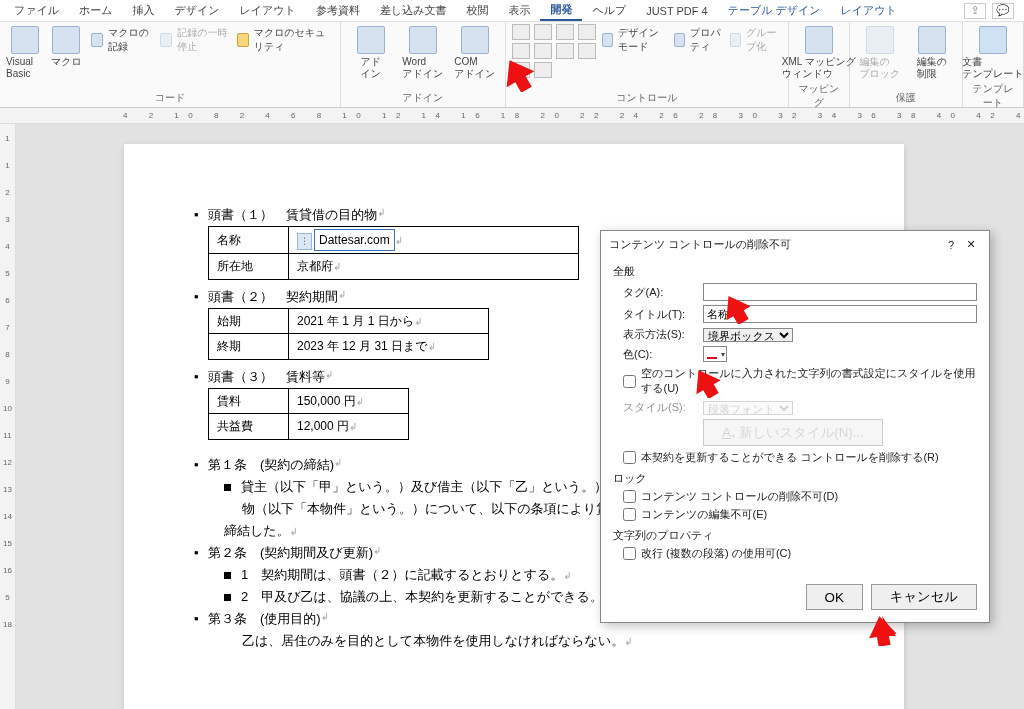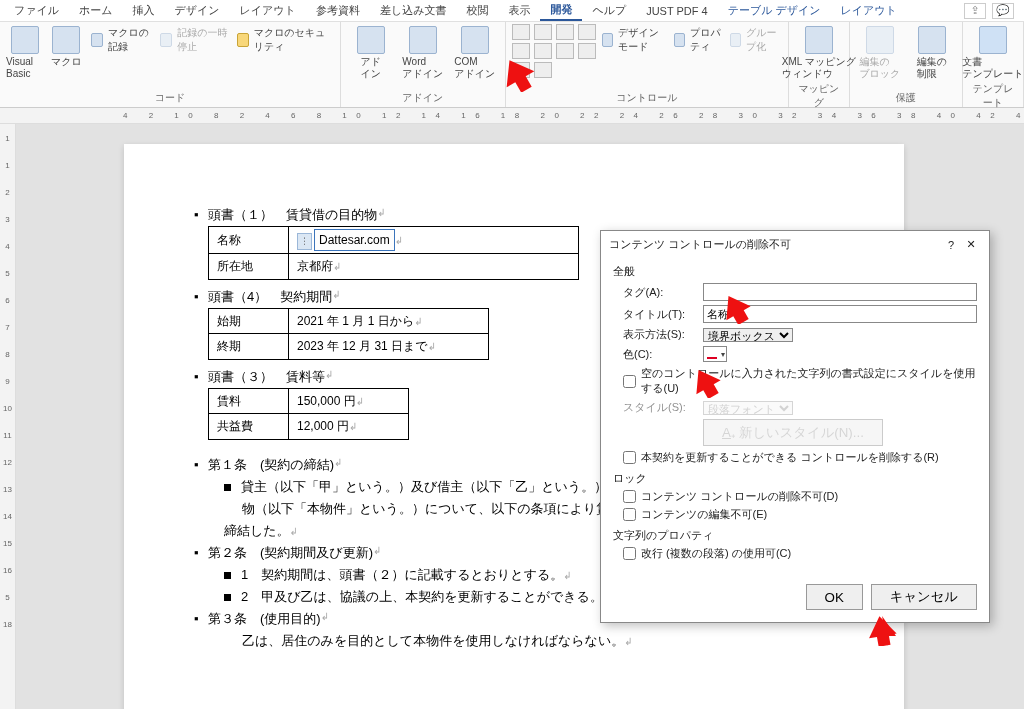--- a/index.html
+++ b/index.html
@@ -254,21 +254,21 @@
             <td style="width:290px"><span class="cc-tag">⋮</span><span class="cc-box">Dattesar.com</span><span class="cm">↲</span></td>
           </tr>
       <tr>
             <td>所在地</td>
             <td><span>京都府</span><span class="cm">↲</span></td>
           </tr>
     </tbody>
       </table>
     <div class="row">
         <span class="bullet">▪</span>
-        <span>頭書（4）　契約期間</span>
+        <span>頭書（２）　契約期間</span>
         <span class="cm">↲</span>
       </div>
     <table class="tbl">
       <tbody>
           <tr>
             <td style="width:80px">始期</td>
             <td style="width:200px"><span>2021 年 1 月 1 日から</span><span class="cm">↲</span></td>
           </tr>
       <tr>
             <td>終期</td>

